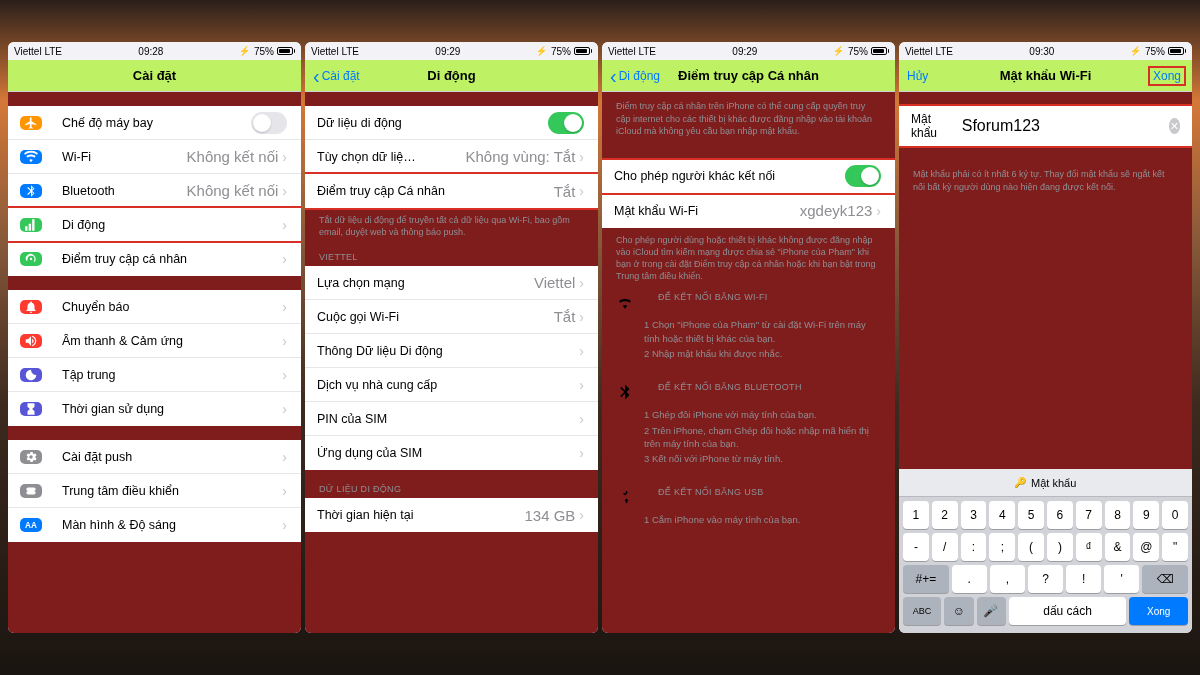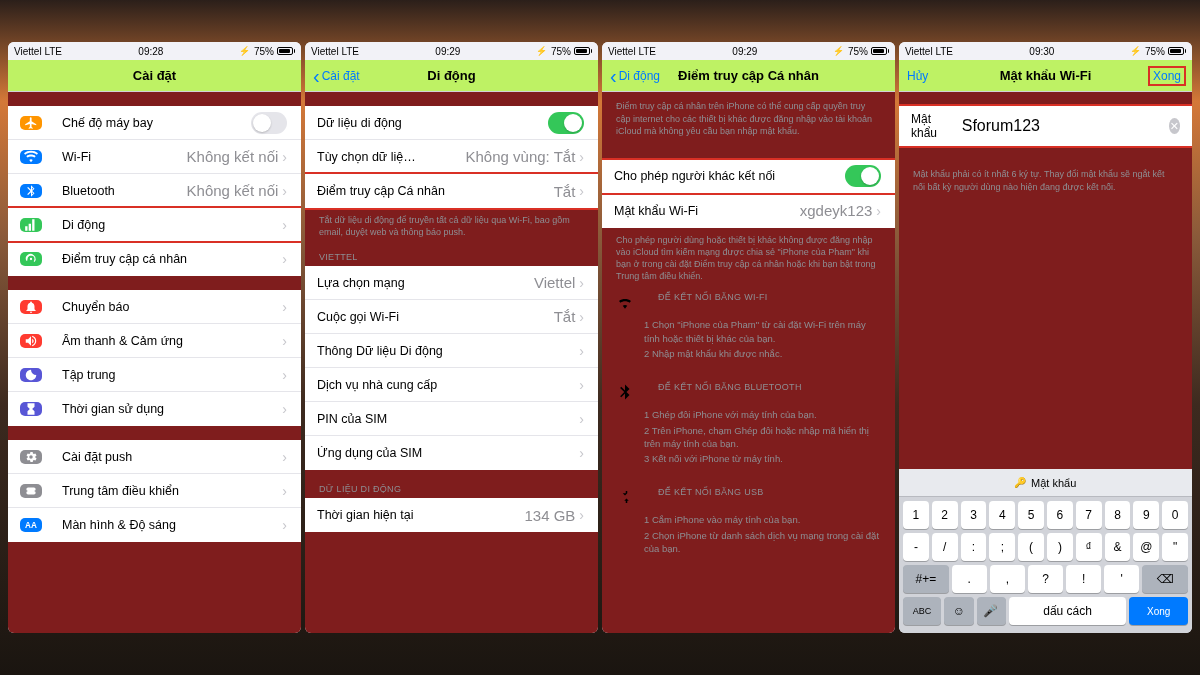--- a/index.html
+++ b/index.html
@@ -327,21 +327,20 @@
       </div>
       <div class="inst">
         <div class="inst-h">
           <span class="inst-ic"><svg viewBox="0 0 24 24" fill="currentColor">
               <path d="M15 7V4h-2v3H9l3 3 3-3h-2zm-4 10h2v3h2v-3h2l-3-3-3 3z"></path>
             </svg></span>
           <span class="inst-t">ĐỂ KẾT NỐI BẰNG USB</span>
         </div>
         <div class="inst-b">
           <div>1 Cắm iPhone vào máy tính của bạn.</div>
-          <div>2 Chọn iPhone từ danh sách dịch vụ mạng trong cài đặt của bạn.</div>
         </div>
       </div>
     </div>
 </div>
 
 <div class="phone">
   <div class="status">
     <span>Viettel LTE</span>
     <span>09:30</span>
     <span class="status-r">

